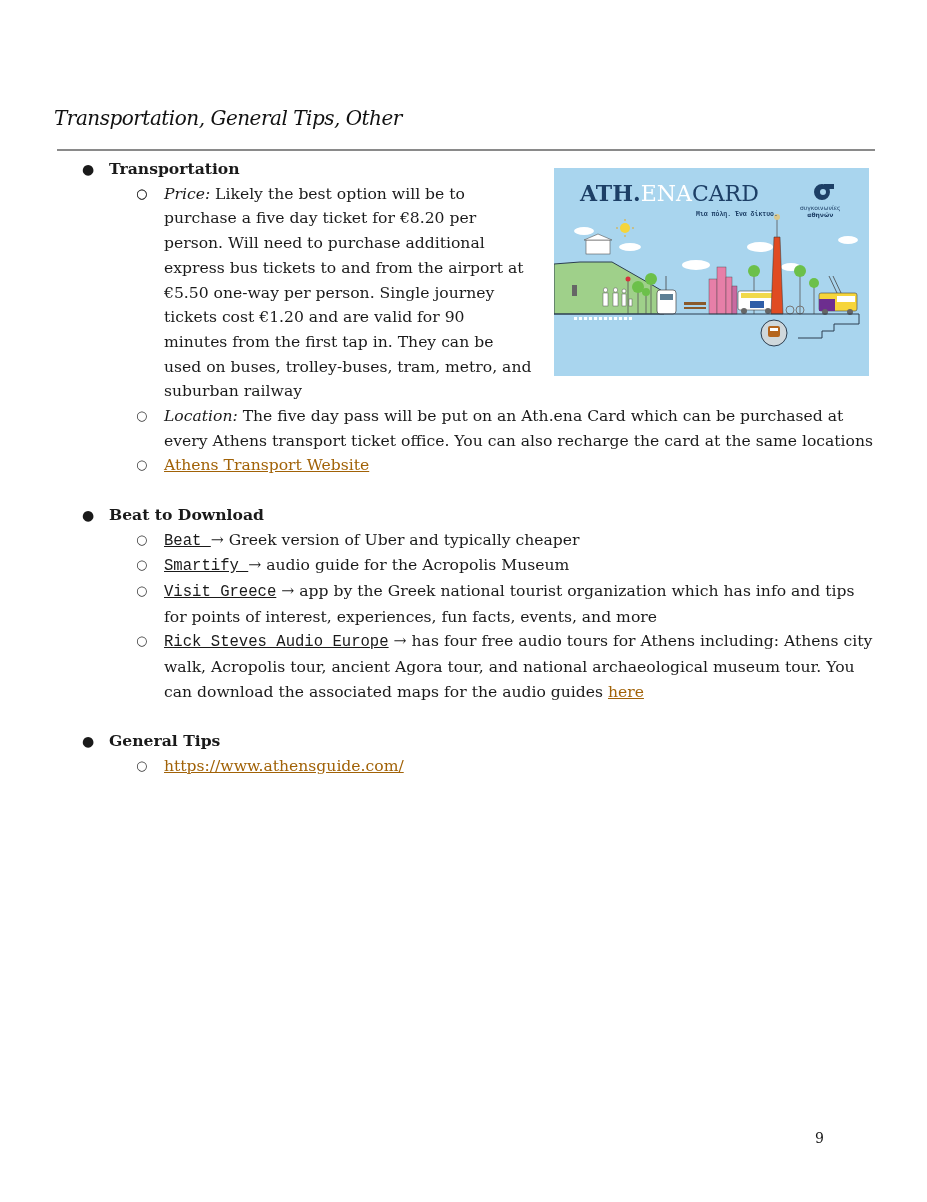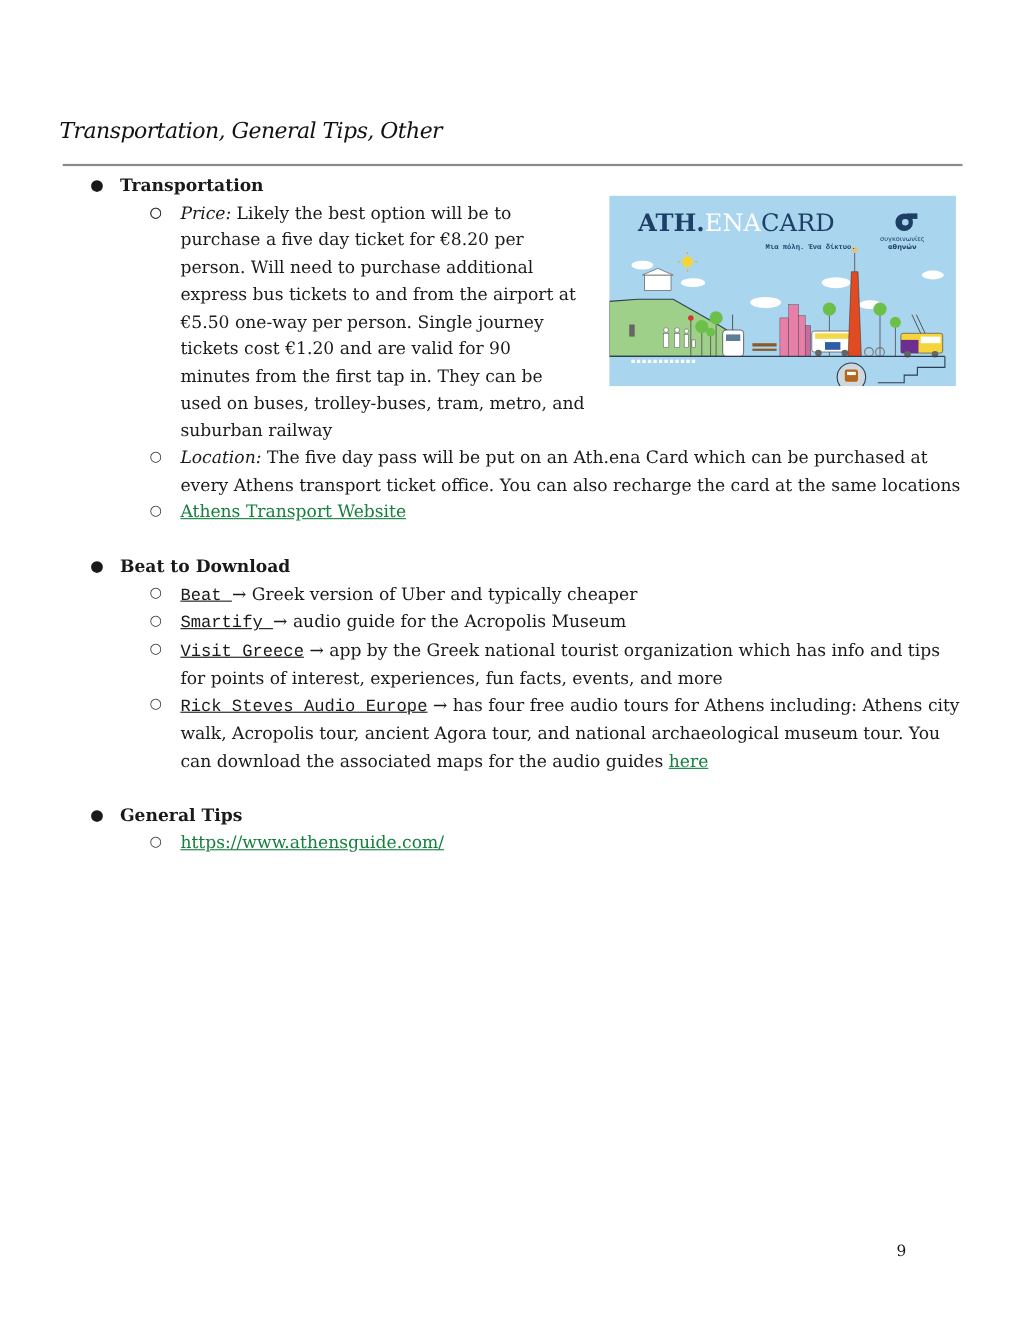--- a/index.html
+++ b/index.html
@@ -18,28 +18,28 @@
   .content { position: absolute; left: 0; top: 157px; width: 927px; font-size: 15.6px; line-height: 24.7px; }
 
   .l1 { position: relative; padding-left: 109px; }
   .l1 > .bullet { position: absolute; left: 82px; top: 0; font-size: 14px; }
   .l1 > .heading { font-weight: bold; }
 
   .l2 { position: relative; padding-left: 164px; padding-right: 52px; }
   .l2 > .bullet { position: absolute; left: 136px; top: 0; font-size: 13px; color: #333; }
   .narrow { padding-right: 395px; }
 
-  .link-blue { color: #15803d; text-decoration: underline; cursor: pointer; }
+  .link-blue { color: #a16207; text-decoration: underline; cursor: pointer; }
   .link-black { color: #1a1a1a; text-decoration: underline; cursor: pointer; font-family: Liberation Mono, monospace; }
   i { font-style: italic; }
 
   .gap { height: 24.7px; }
 
   .card {
-    position: absolute; left: 554px; top: 178px; width: 315px; height: 173px;
+    position: absolute; left: 554px; top: 168px; width: 315px; height: 208px;
     background: #a9d5ee; overflow: hidden;
   }
   .card .brand { position: absolute; left: 26px; top: 12px; font-family: "DejaVu Serif", serif; font-size: 22px; letter-spacing: 0px; }
   .card .brand .ath { color: #1d3f66; font-weight: bold; }
   .card .brand .ena { color: #ffffff; }
   .card .brand .crd { color: #1d3f66; font-weight: normal; }
   .card .slogan { position: absolute; left: 142px; top: 43px; font-family: Liberation Mono, monospace; font-size: 6.5px; color: #1d3f66; font-weight: bold; }
   .card .logo { position: absolute; left: 256px; top: 14px; width: 28px; height: 20px; }
   .card .logo-text { position: absolute; left: 246px; top: 36px; font-family: "DejaVu Sans", sans-serif; font-size: 6px; color: #1d3f66; text-align: center; line-height: 7px; }
   .card svg.scene { position: absolute; left: 0; top: 0; }

